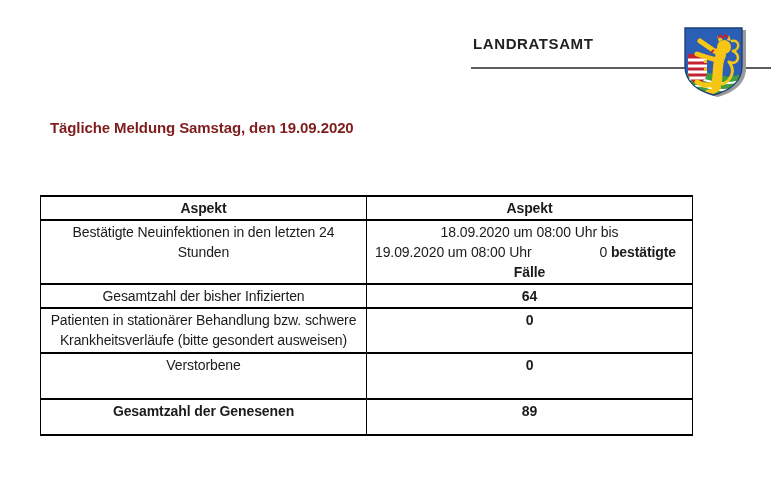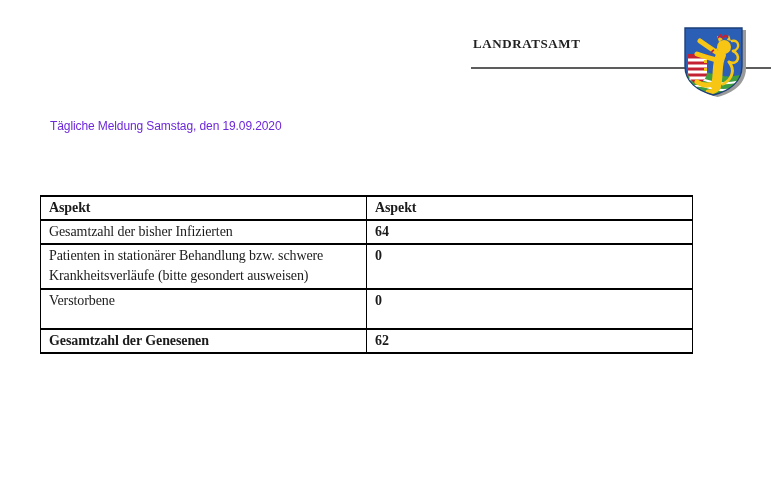--- a/index.html
+++ b/index.html
@@ -5,52 +5,52 @@
   html,body { margin:0; padding:0; }
   body {
     width:771px; height:501px; position:relative; overflow:hidden;
     background:#ffffff; color:#1b1b1b;
     font-family:"Liberation Sans", sans-serif;
   }
 
   
   .letterhead-text {
     position:absolute; left:473px; top:37px;
-    font-family:Liberation Serif, serif;
-    font-size:13px; font-weight:700; letter-spacing:0.6px;
+    font-family:Liberation Sans, sans-serif;
+    font-size:15px; font-weight:700; letter-spacing:0.6px;
     line-height:14px; color:#222; white-space:nowrap;
   }
   .header-rule {
     position:absolute; left:471px; top:67px; width:300px; height:2px;
     background:#5d5d5d;
   }
   .crest { position:absolute; left:683px; top:26px; width:65px; height:72px; }
 
   
   .page-title {
     position:absolute; left:50px; top:119px;
-    font-size:12px; font-weight:400; letter-spacing:-0.1px; color:#6d28d9;
+    font-size:15px; font-weight:700; letter-spacing:-0.1px; color:#7f1d1d;
   }
 
   
   table.report {
     position:absolute; left:40px; top:195px; width:652px;
     border-collapse:collapse; table-layout:fixed;
     font-size:14px; line-height:20px; letter-spacing:-0.1px; color:#1b1b1b;
   }
   table.report col.c1 { width:326px; }
   table.report col.c2 { width:326px; }
   table.report th, table.report td {
     border-top:2px solid #000; border-bottom:2px solid #000;
     border-left:1.5px solid #000; border-right:1.5px solid #000;
-    vertical-align:top; padding:1px 8px; text-align:left;font-family:Liberation Serif, serif;
+    vertical-align:top; padding:1px 8px; text-align:center;
   }
   table.report th { font-weight:700; }
-  tr.h22 { height:22px; } tr.h24 { height:24px; }
-  tr.h40 { height:40px; } tr.h42 { height:42px; }
+  tr.h22 { height:22px; } tr.h24 { height:36px; }
+  tr.h40 { height:46px; } tr.h42 { height:42px; }
   tr.h62 { height:62px; } tr.h63 { height:45px; }
   .b { font-weight:700; }
   .num-bold { font-weight:700;margin-top:29px; }
   .line-flex { display:flex; justify-content:space-between; }
   .line-flex .right-part { padding-right:8px; white-space:nowrap; }
   tr.total-row td { font-weight:700; }
 </style>
 </head>
 <body>
 
@@ -120,30 +120,41 @@
 <table class="report">
   <colgroup>
       <col class="c1">
       <col class="c2">
     </colgroup>
   <tbody>
       <tr class="h22">
     <th>Aspekt</th>
     <th>Aspekt</th>
   </tr>
+  <tr class="h62">
+    <td>Bestätigte Neuinfektionen in den letzten 24 Stunden</td>
+    <td>
+      <div>18.09.2020 um 08:00 Uhr bis</div>
+      <div class="line-flex">
+        <span>19.09.2020 um 08:00 Uhr</span>
+        <span class="right-part"><span>0</span> <span class="b">bestätigte</span></span>
+      </div>
+      <div class="b">Fälle</div>
+    </td>
+  </tr>
   <tr class="h22">
     <td>Gesamtzahl der bisher Infizierten</td>
     <td class="num-bold">64</td>
   </tr>
   <tr class="h63">
     <td>Patienten in stationärer Behandlung bzw. schwere Krankheitsverläufe (bitte gesondert ausweisen)</td>
     <td class="num-bold">0</td>
   </tr>
   <tr class="h40">
     <td>Verstorbene</td>
     <td class="num-bold">0</td>
   </tr>
   <tr class="h24 total-row">
     <td>Gesamtzahl der Genesenen</td>
-    <td>62</td>
+    <td>89</td>
   </tr>
 </tbody>
   </table>
 
 </body></html>

